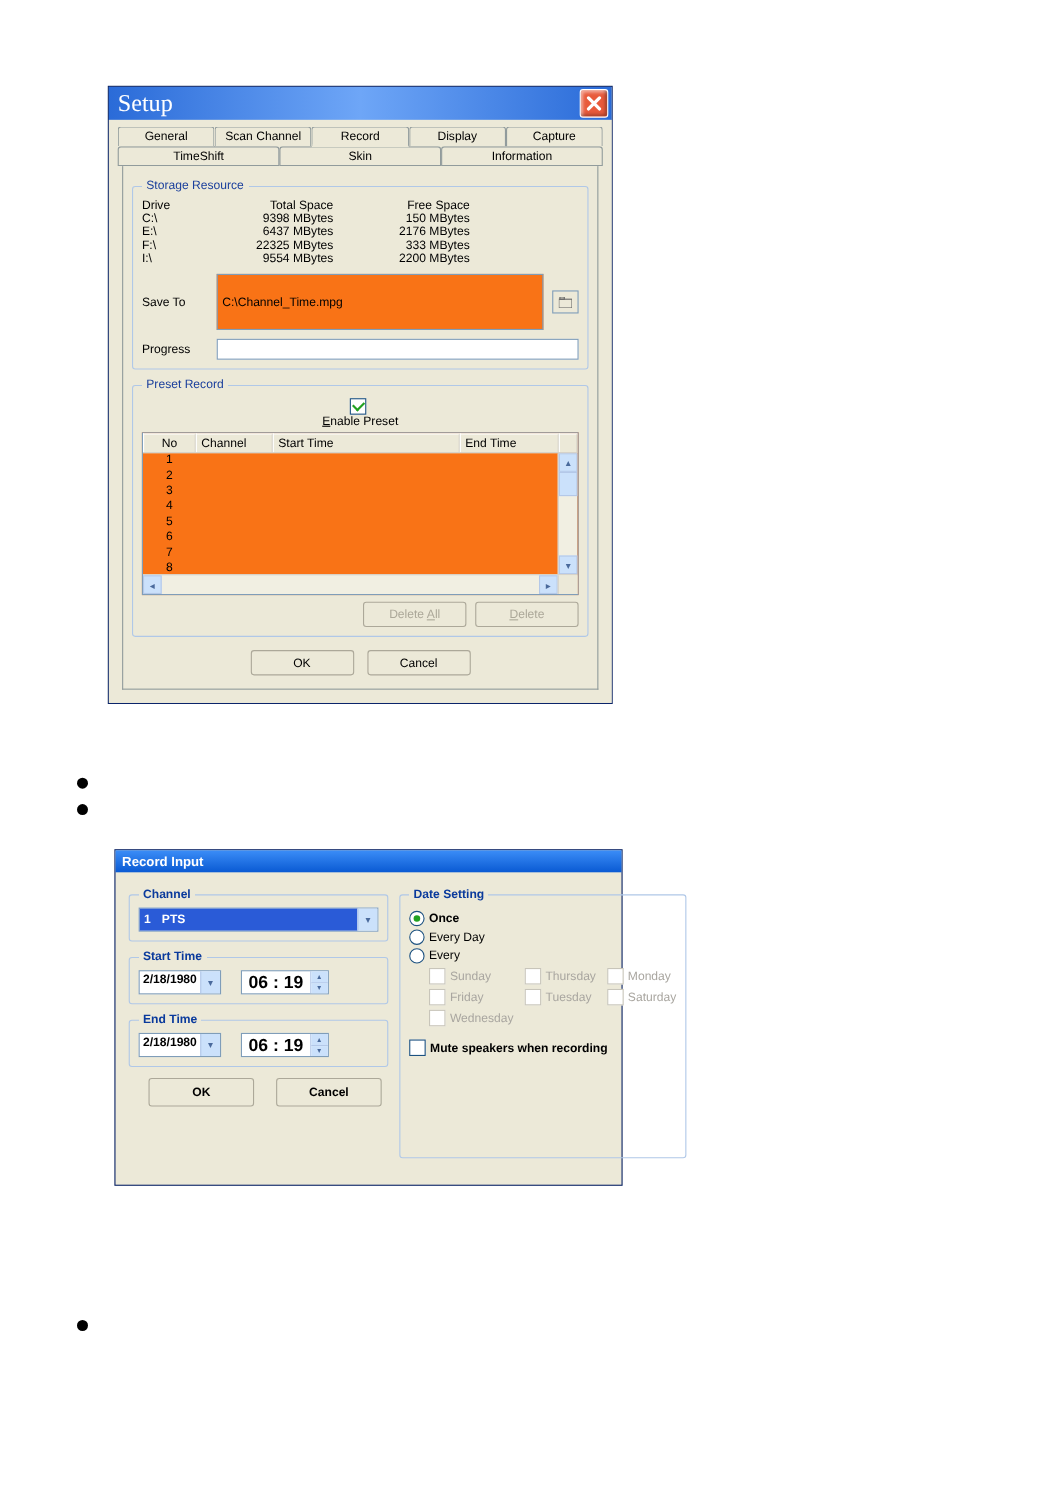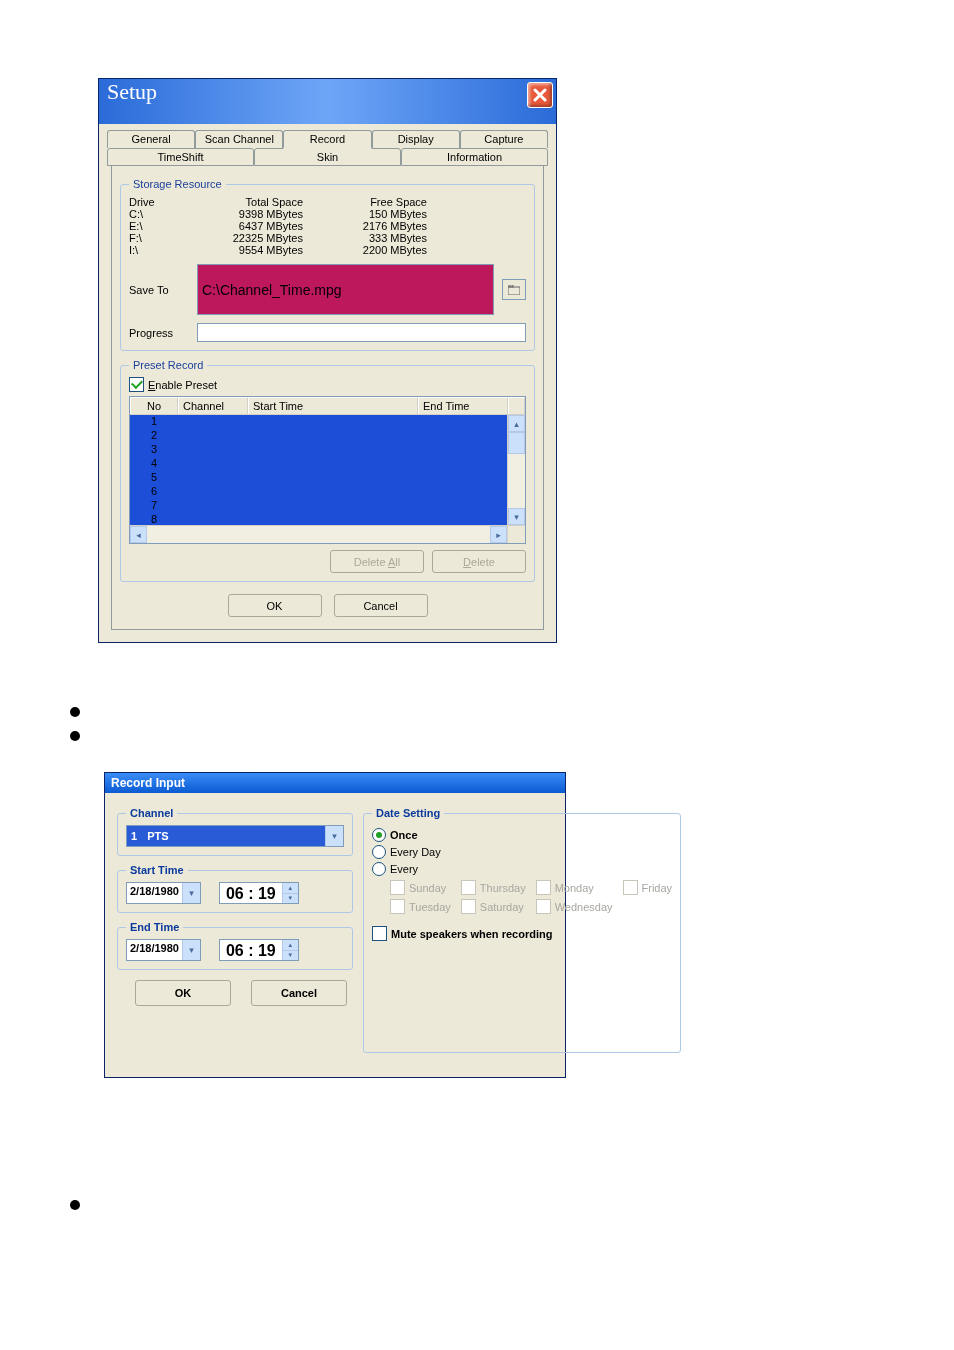--- a/index.html
+++ b/index.html
@@ -21,28 +21,28 @@
   
   .setup-dlg {
     position: absolute;
     left: 98px;
     top: 78px;
     width: 457px;
     border: 1px solid #0a246a;
     background: #ece9d8;
   }
   .setup-title {
-    height: 45px;
+    height: 30px;
     background: linear-gradient(to right, #2a6bd8, #6ea6f7, #2a6bd8);
     color: #fff;
     font-family: "Times New Roman", serif;
     font-size: 22px;
     padding-left: 8px;
     display: flex;
-    align-items: flex-start;
+    align-items: center;
     justify-content: space-between;
   }
   .close-x {
     width: 24px;
     height: 24px;
     background: #e85a3b;
     border: 1px solid #fff;
     margin: 3px;
     display: flex;
     align-items: center;
@@ -104,24 +104,24 @@
   .row {
     display: flex;
     align-items: center;
     gap: 8px;
     margin-top: 8px;
   }
   .lbl { width: 60px; }
   .textbox {
     flex: 1;
     border: 1px solid #7f9db9;
-    background: #be185d;
+    background: #f97316;
     height: 17px;
     padding: 16px 4px;
-    font-size: 14px;
+    font-size: 11px;
   }
   .browse-btn {
     width: 22px;
     height: 19px;
     border: 1px solid #7f9db9;
     background: #ece9d8;
     display: flex;
     align-items: center;
     justify-content: center;
   }
@@ -144,21 +144,21 @@
   .checkbox.checked::after {
     content: "";
     width: 8px;
     height: 5px;
     border-left: 2px solid #21a121;
     border-bottom: 2px solid #21a121;
     transform: rotate(-45deg) translate(1px,-1px);
   }
   .list-wrap {
     border: 1px solid #7f9db9;
-    background: #1d4ed8;
+    background: #f97316;
     margin-top: 4px;
     position: relative;
   }
   .list-header {
     display: flex;
     border-bottom: 1px solid #d4d0c8;
     background: #ece9d8;
     font-size: 11px;
   }
   .list-header .col {
@@ -357,21 +357,21 @@
     margin-right:4px;
     vertical-align: middle;
   }
   .radio.sel::after{
     content:""; width:6px; height:6px; background:#21a121; border-radius:50%;
   }
   .opt-row { display:flex; align-items:center; margin: 3px 0; font-size:11px;}
   .opt-row.bold span { font-weight:bold; }
   .day-grid {
     display:grid;
-    grid-template-columns: 1fr 1fr 1fr 1fr;
+    grid-template-columns: 1fr 1fr 1fr;
     gap: 4px 10px;
     margin: 4px 0 6px 18px;
   }
   .day-item {
     display:flex; align-items:center;
     color:#a9a6a0;
     font-size:11px;
   }
   .day-item .checkbox { border-color:#c8c5ba; }
   .mute-row {
@@ -450,21 +450,21 @@
           </div>
         </div>
         <div class="row">
           <span class="lbl">Progress</span>
           <div class="empty-bar"></div>
         </div>
       </fieldset>
 
       <fieldset>
         <legend>Preset Record</legend>
-        <div style="display:flex; align-items:center;">
+        <div style="display:flex; align-items:center;flex-direction:column;">
           <span class="checkbox checked"></span>
           <span><span class="underline-letter">E</span>nable Preset</span>
         </div>
 
         <div class="list-wrap">
           <div class="list-header">
             <div class="col col-no">No</div>
             <div class="col col-ch">Channel</div>
             <div class="col col-st">Start Time</div>
             <div class="col col-et">End Time</div>

